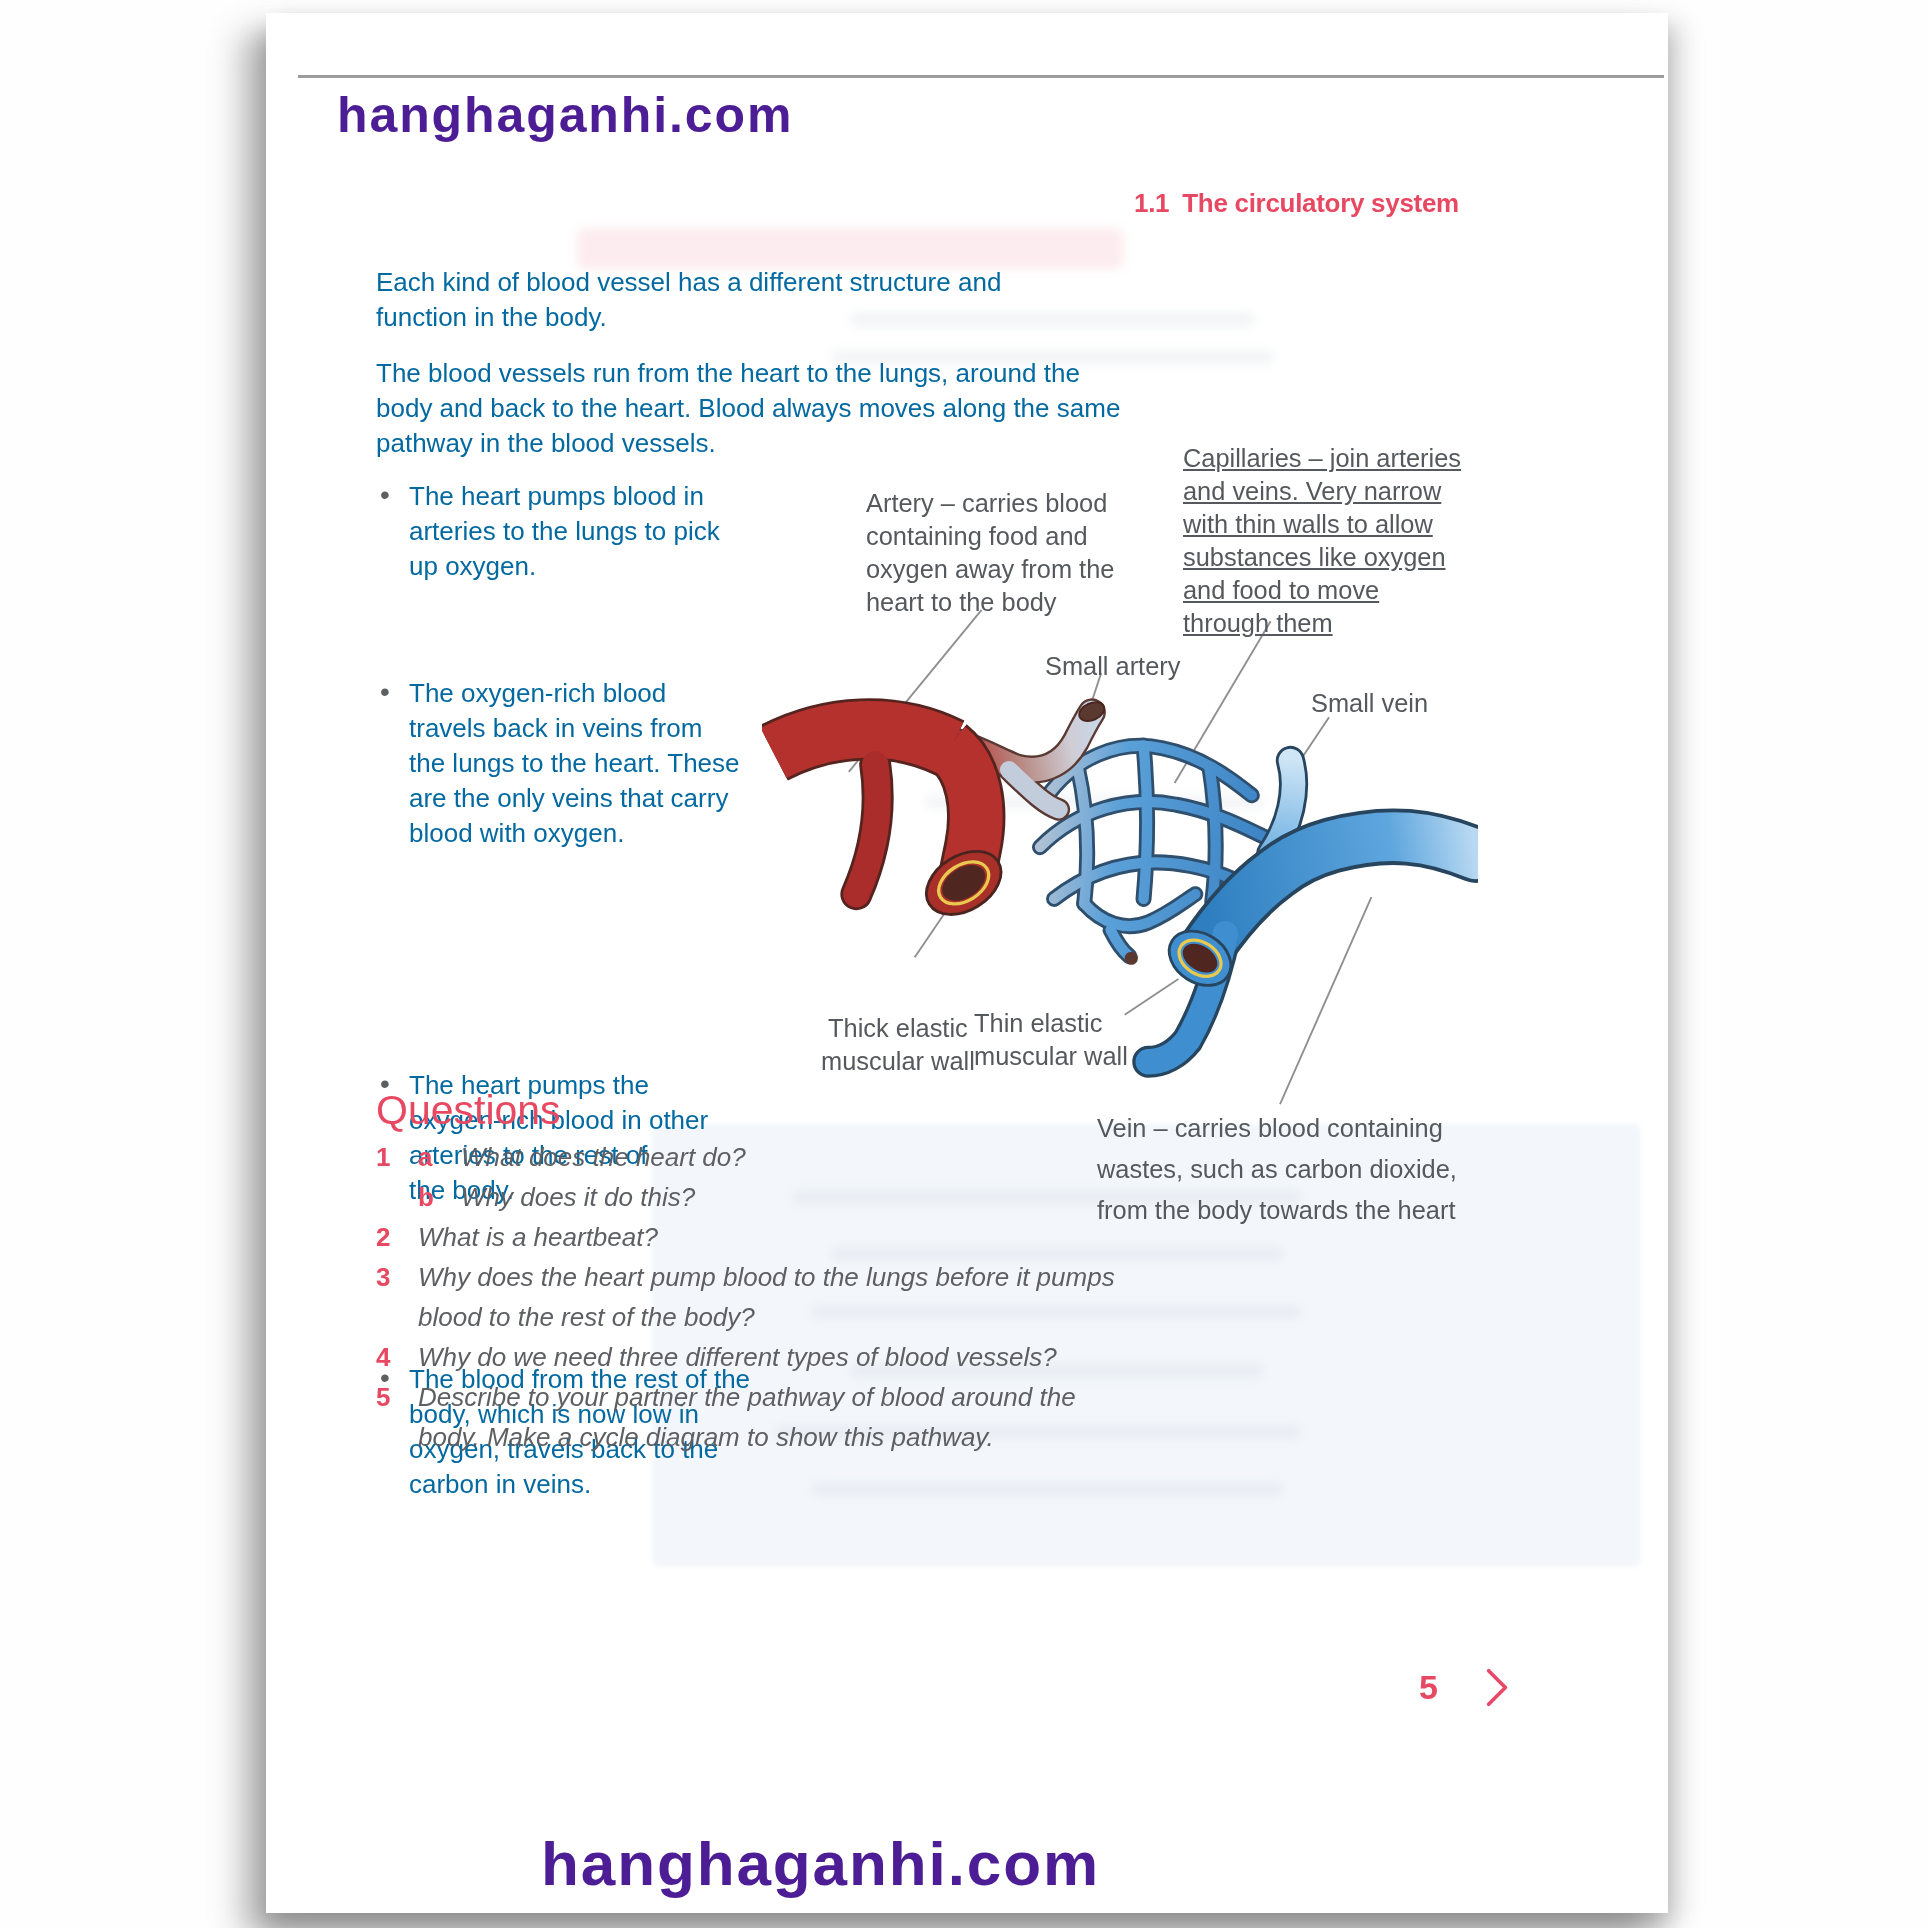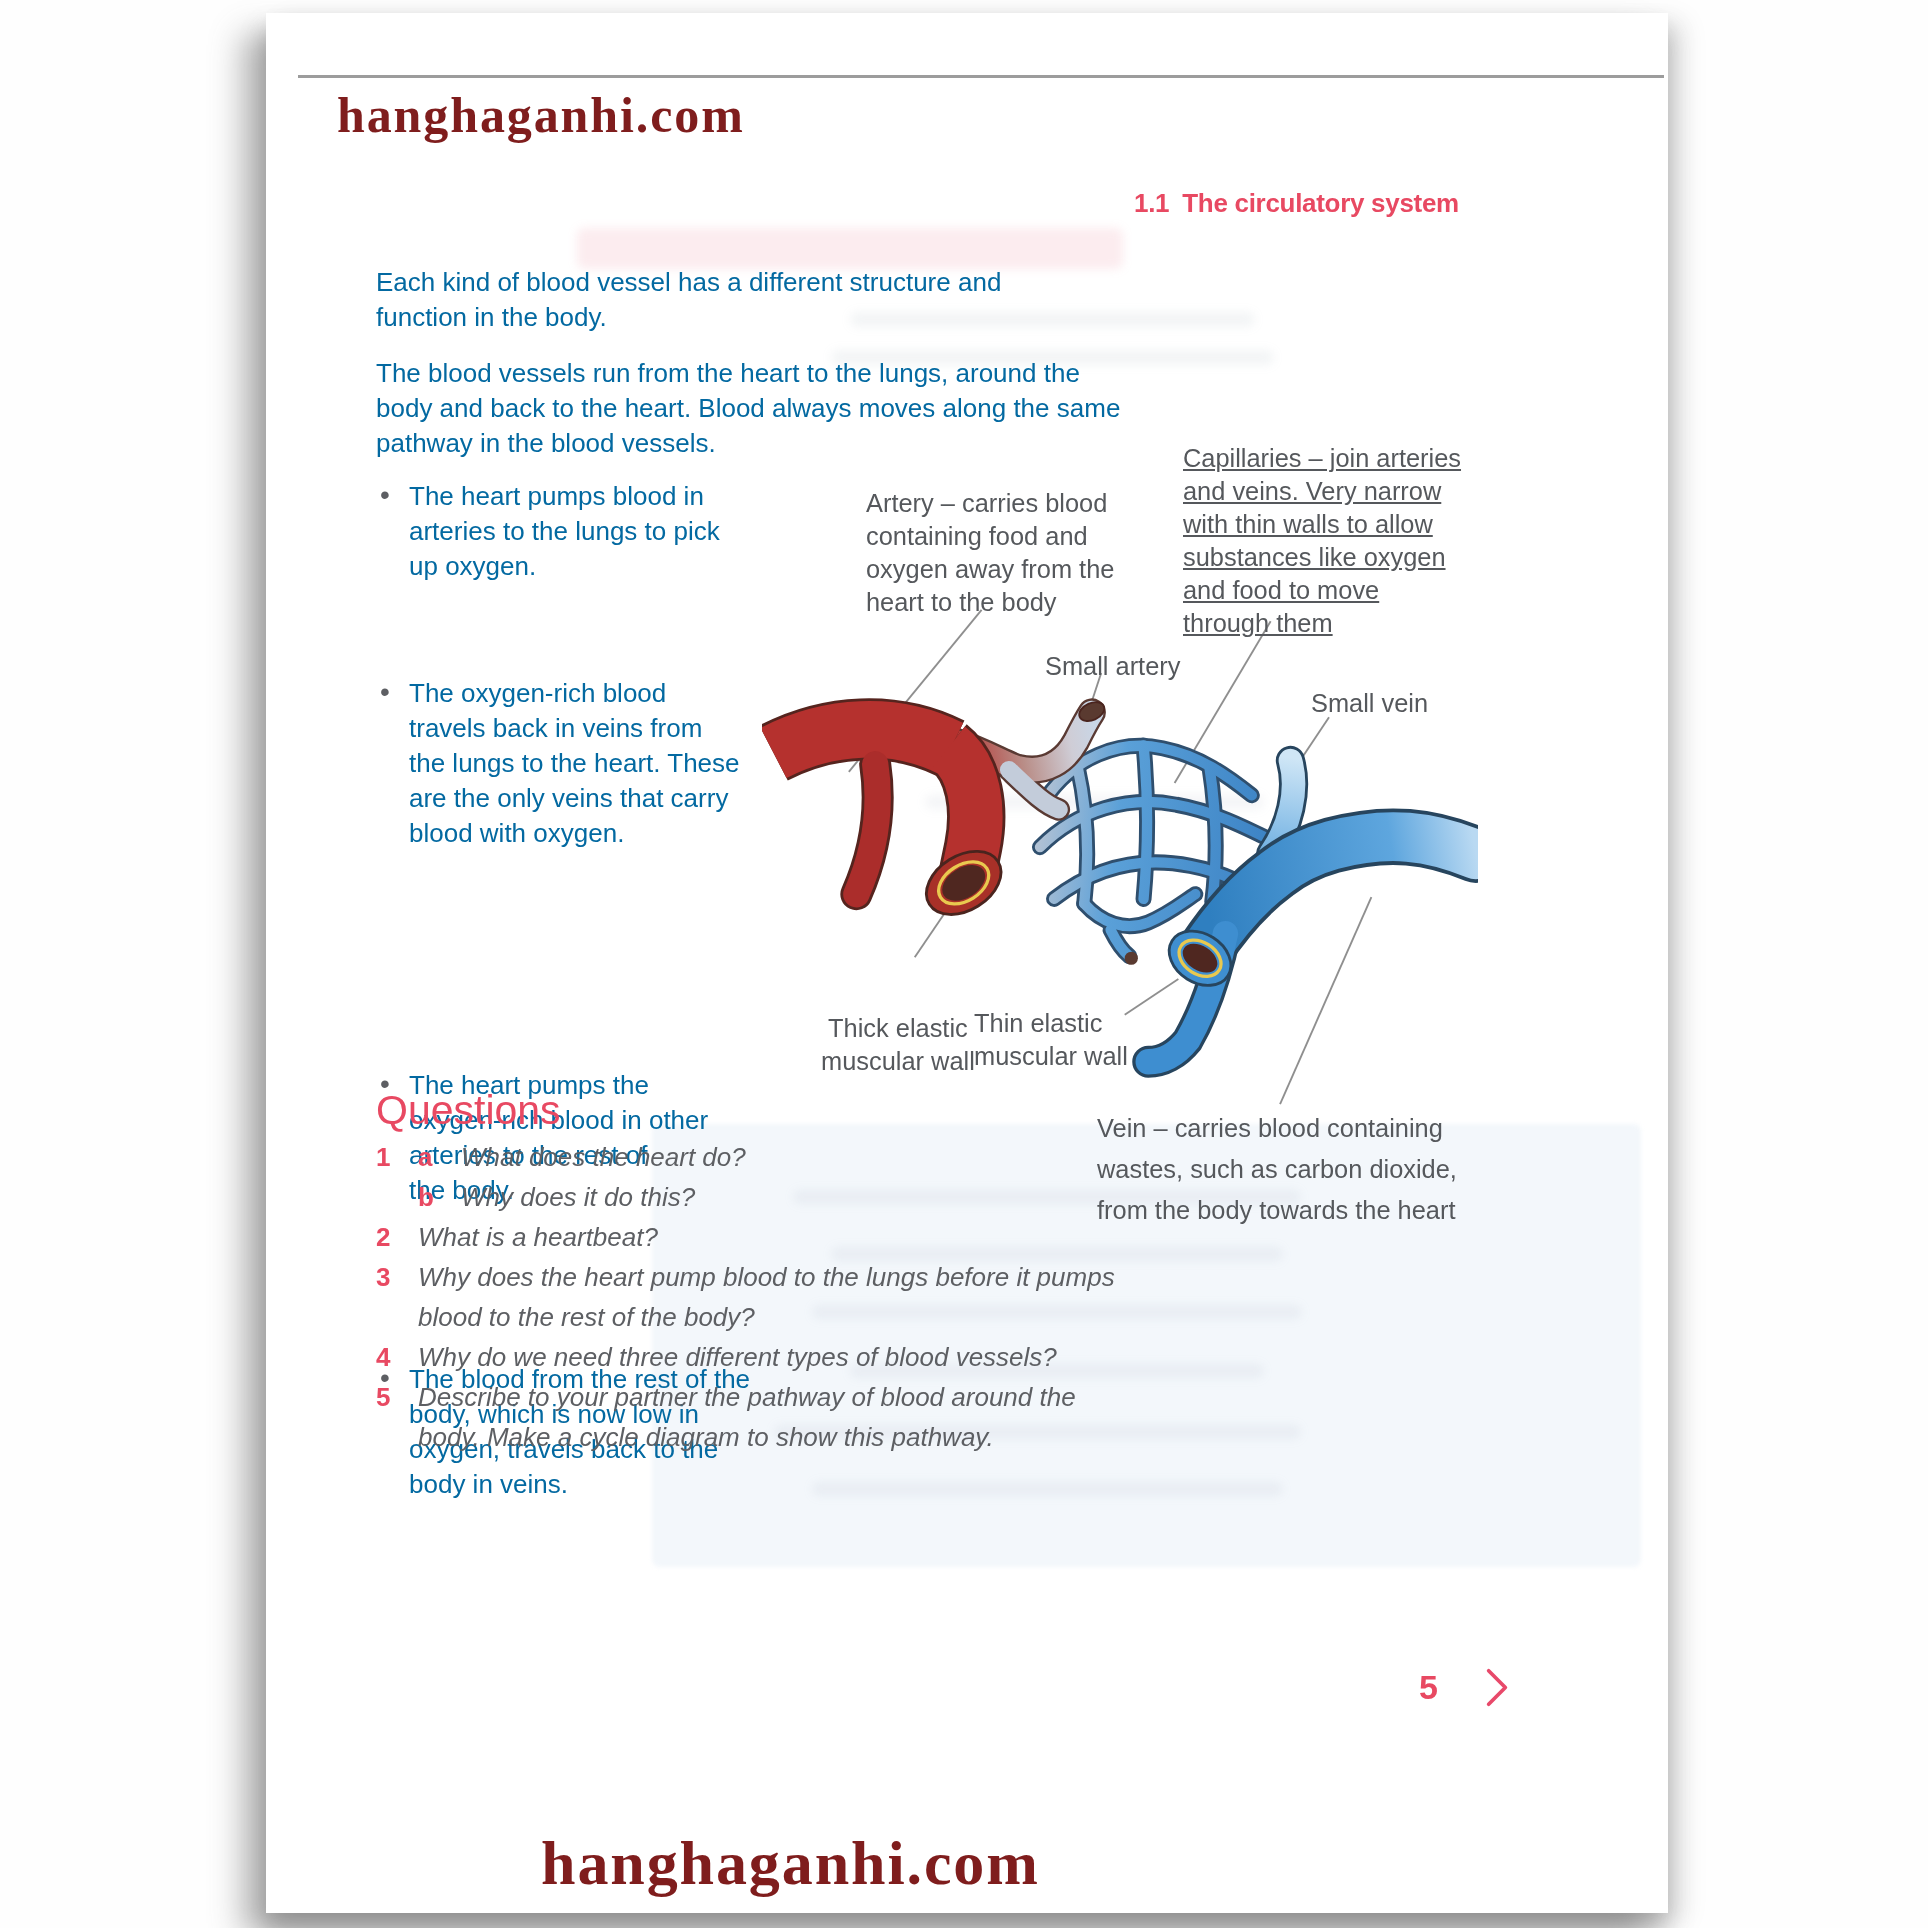--- a/index.html
+++ b/index.html
@@ -7,21 +7,21 @@
     position:relative; width:1928px; height:1928px; overflow:hidden;
     background:#fefefe; font-family:"Liberation Sans", sans-serif;
   }
   .page {
     position:absolute; left:266px; top:13px; width:1402px; height:1900px;
     background:#ffffff;
     box-shadow:-24.5px 21px 30px rgba(105,105,105,.48), 0 17px 22.6px rgba(120,120,120,.45), 15px 7.5px 24.5px rgba(0,0,0,.10);
   }
   .abs { position:absolute; }
   .rule { background:#9c9c9c; height:2.8px; }
-  .wm { color:#7f1d1d; font-weight:bold; letter-spacing:1.9px; white-space:nowrap;font-family:Liberation Serif, serif; }
+  .wm { color:#4c1d95; font-weight:bold; letter-spacing:1.9px; white-space:nowrap; }
   .section-head { color:#e84962; font-weight:bold; font-size:26px; letter-spacing:-0.3px; white-space:nowrap; }
   .section-head .num { margin-right:13px; }
   .body-text { color:#0369a1; font-size:26px; line-height:35px; white-space:nowrap; }
   .tline { white-space:nowrap; }
   .bullet { position:relative; }
   .bullet::before { content:"\2022"; position:absolute; left:-29px; top:-1.9px; color:#5d5f63; font-size:28px; }
   .q-heading { color:#e84962; font-weight:normal; font-size:41px; }
   .q-row { position:relative; height:40px; color:#5d5f63; font-size:26px; }
   .q-num, .q-letter { position:absolute; color:#e84962; font-weight:bold; }
   .q-num { left:0; }
@@ -85,21 +85,21 @@
     <div class="abs body-text bullet layer" style="left:143px; top:775px;">
         <div class="tline">The heart pumps the</div>
         <div class="tline">oxygen-rich blood in other</div>
         <div class="tline">arteries to the rest of</div>
         <div class="tline">the body.</div>
       </div>
     <div class="abs body-text bullet layer" style="left:143px; top:929px;">
         <div class="tline">The blood from the rest of the</div>
         <div class="tline">body, which is now low in</div>
         <div class="tline">oxygen, travels back to the</div>
-        <div class="tline">body in veins.</div>
+        <div class="tline">carbon in veins.</div>
       </div>
 
     <svg class="diagram abs" style="left:496px; top:514px;" width="716" height="612" viewBox="0 0 760 650">
       <defs>
         <linearGradient id="gSmallArt" gradientUnits="userSpaceOnUse" x1="205" y1="230" x2="352" y2="200">
           <stop offset="0" stop-color="#b5312e"></stop>
             <stop offset="0.45" stop-color="#b98e88"></stop>
             <stop offset="0.8" stop-color="#cfcdd6"></stop>
             <stop offset="1" stop-color="#c9d6e6"></stop>
         </linearGradient>

